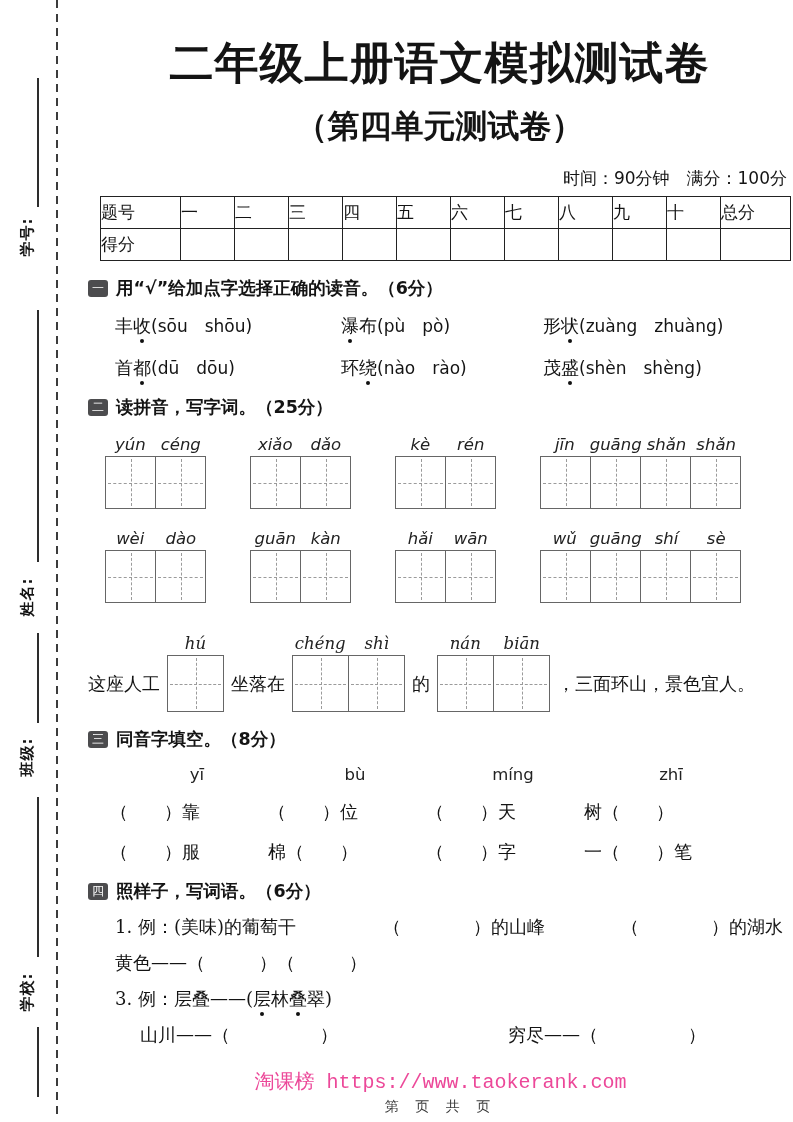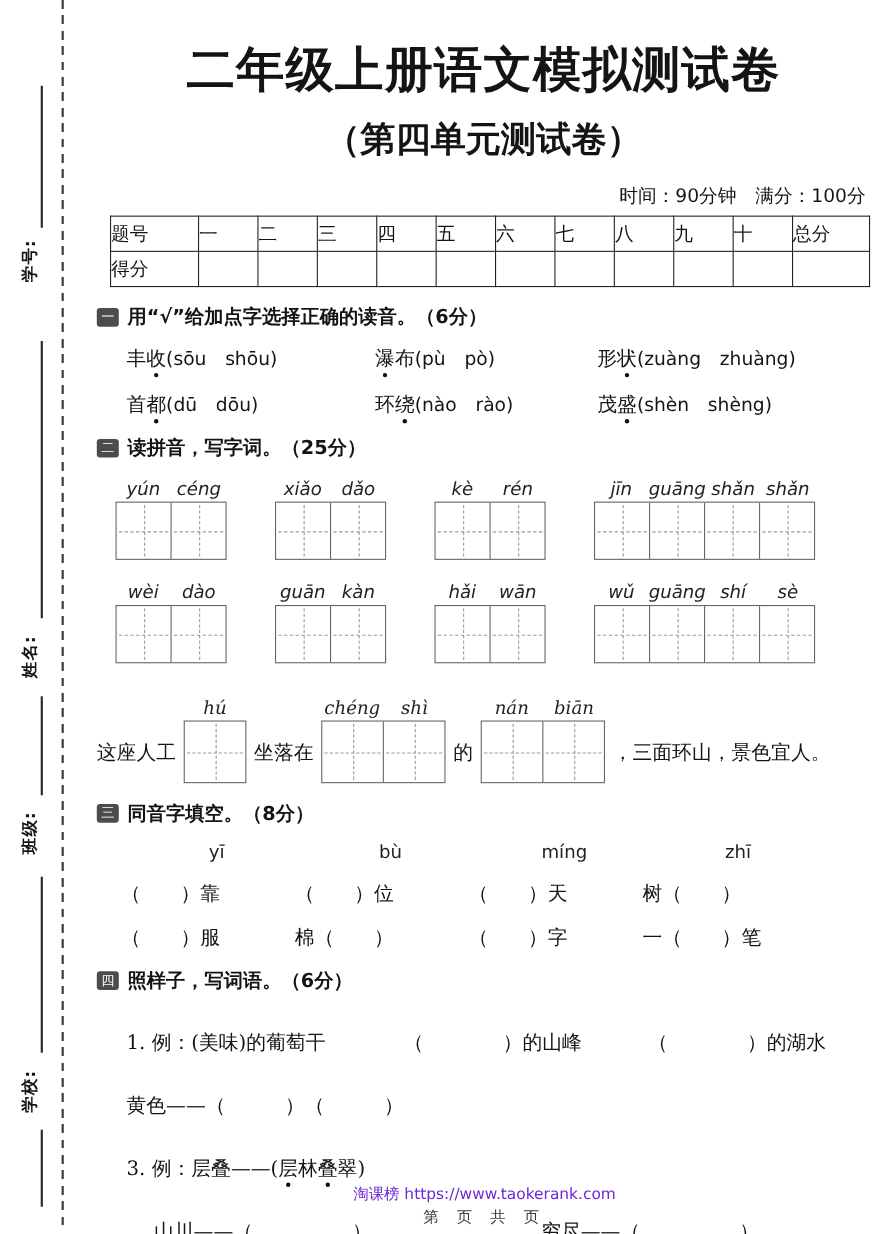--- a/index.html
+++ b/index.html
@@ -63,28 +63,28 @@
   .sent-group .pin-row { position:absolute; top:-25px; left:0; right:0; }
   .sentence .tian-cell { width:55px; height:55px; }
 
   
   .s3-pinyin { display:grid; grid-template-columns:repeat(4,158px); padding-left:30px;
     margin-top:14px; text-align:center; font-size:17px; }
   .s3-row { display:grid; grid-template-columns:repeat(4,158px); padding-left:22px;
     margin-top:16px; font-size:18px; }
 
   
-  .s4-line { padding-left:27px; margin-top:33px; font-size:18px; }
+  .s4-line { padding-left:27px; margin-top:12px; font-size:18px;gap:16px; }
   .s4-l1 { display:grid; grid-template-columns:252px 222px auto; }
   .s4-l2 { display:grid; grid-template-columns:375px auto; }
   .s4-l4 { display:grid; grid-template-columns:352px auto; padding-left:52px; }
 
   
   .footer { position:absolute; left:88px; right:0; bottom:6px; text-align:center; }
-  .brand { color:#6d28d9; font-size:14px; }
+  .brand { color:#ec4899; font-size:20px;font-family:Liberation Mono, monospace; }
   .pagenum { margin-top:3px; font-size:14px; letter-spacing:6px; color:#3a3a3a; }
 </style>
 </head>
 <body>
 
 <div class="page">
 
   <div class="cut-line"></div>
   <div class="side-label sl1">学号:</div>
   <div class="side-label sl2">姓名:</div>

